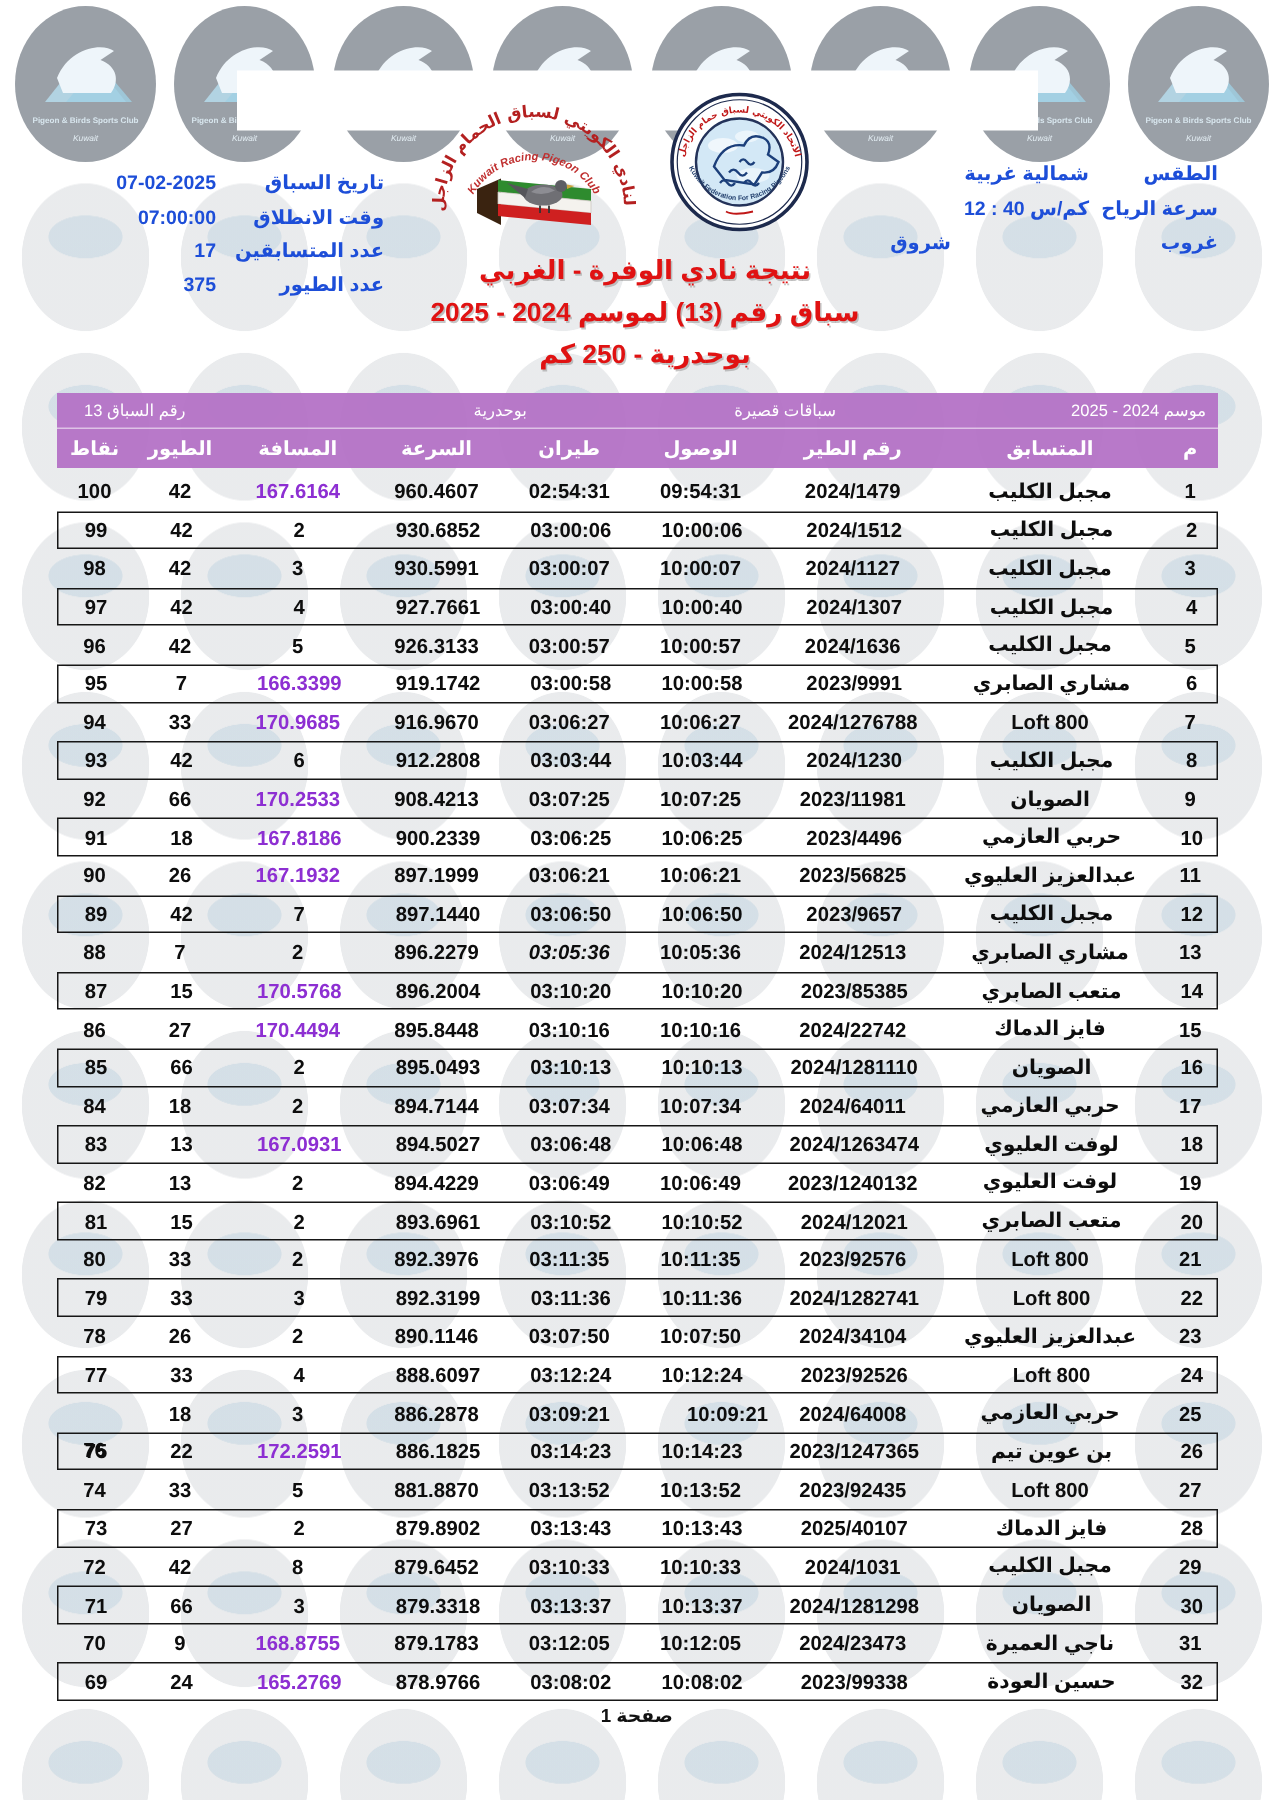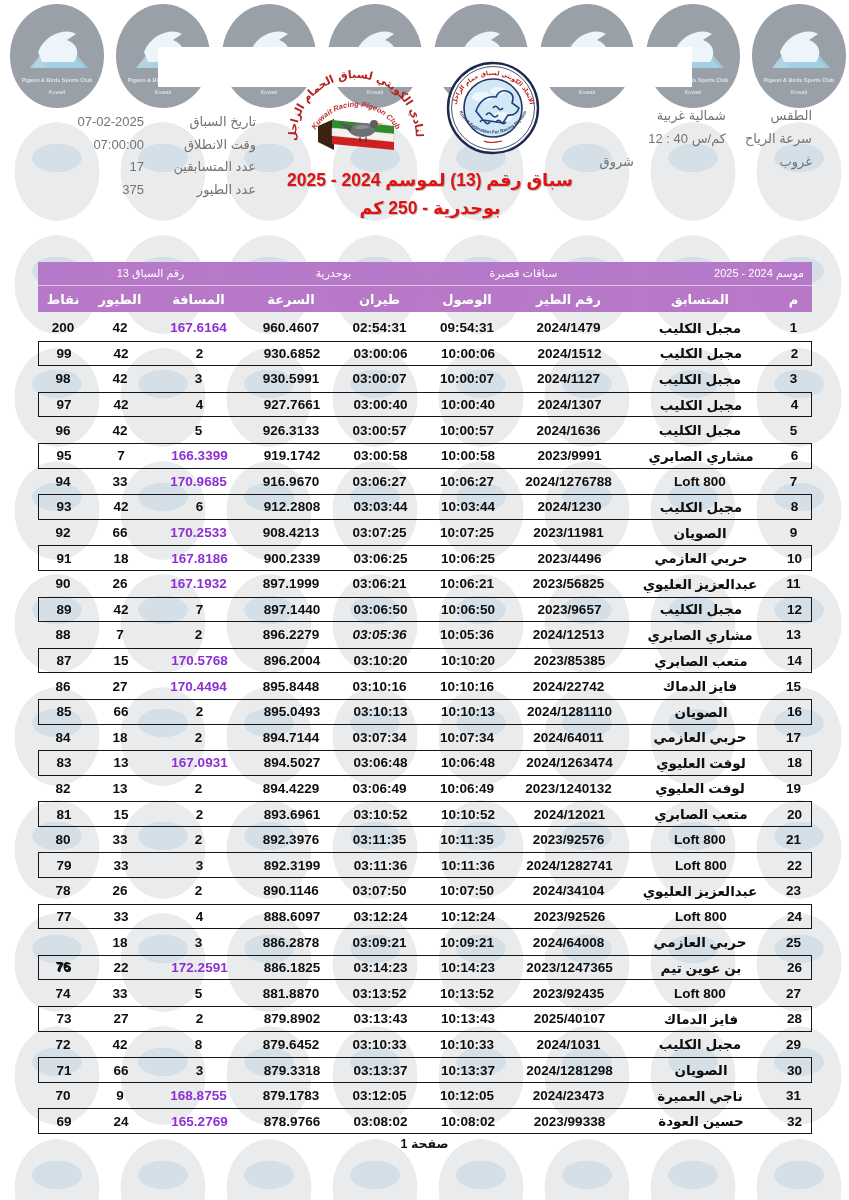--- a/index.html
+++ b/index.html
@@ -19,21 +19,21 @@
     background:radial-gradient(ellipse at center,#9aa0a7 0 70%,#8d939a 100%);}
   .wm-oval svg{position:absolute;inset:0;}
 
   .white-strip{position:absolute;left:158px;top:47px;width:534px;height:40px;background:#fff;z-index:2;}
 
   .logo{position:absolute;z-index:3;}
   #club-logo{left:288px;top:58px;width:136px;height:106px;}
   #fed-logo{left:446px;top:53px;width:94px;height:110px;}
 
   .info{position:absolute;z-index:3;display:grid;grid-template-columns:auto auto;
-        font-weight:normal;color:#737373;font-size:13px;}
+        font-weight:bold;color:#1d4ed8;font-size:13px;}
   #race-info{left:44px;top:114px;grid-auto-rows:22.6px;}
   #race-info .val{width:100px;text-align:right;}
   #race-info .lab{width:112px;text-align:right;direction:rtl;padding-right:26px;}
   #weather-info{left:548px;top:108px;grid-auto-rows:23px;}
   #weather-info .val{width:178px;text-align:right;direction:rtl;}
   #weather-info .lab{width:86px;text-align:right;direction:rtl;padding-right:12px;}
 
   #title{position:absolute;left:240px;top:166px;width:380px;z-index:3;text-align:center;
          direction:rtl;color:#e01212;font-weight:bold;font-size:17.5px;line-height:28px;
          text-shadow:1px 1px 0 rgba(150,150,150,.55);}
@@ -206,45 +206,46 @@
   <div class="info" id="weather-info">
       <div class="val"><span dir="ltr">شمالية غربية</span></div>
       <div class="lab">الطقس</div>
       <div class="val"><span dir="ltr">12 : 40 كم/س</span></div>
       <div class="lab">سرعة الرياح</div>
       <div class="lab">شروق</div>
       <div class="lab">غروب</div>
     </div>
 
   <div id="title">
+      <div>نتيجة نادي الوفرة - الغربي</div>
       <div>سباق رقم (13) لموسم 2024 - 2025</div>
       <div>بوحدرية - 250 كم</div>
     </div>
 
   <div id="results">
     <div class="band" id="band1">
-        <div class="g" style="width: 207px; text-align: center; padding-left: 18px; box-sizing: border-box;">رقم السباق 13</div>
+        <div class="g" style="width: 207px; text-align: left; padding-left: 18px; box-sizing: border-box;">رقم السباق 13</div>
         <div class="g" style="width: 177px; text-align: center; box-sizing: border-box;">بوحدرية</div>
         <div class="g" style="width: 203px; text-align: center; box-sizing: border-box;">سباقات قصيرة</div>
         <div class="g" style="width: 187px; text-align: right; padding-right: 8px; box-sizing: border-box;">موسم 2024 - 2025</div>
       </div>
     <div class="band" id="band2">
         <div class="c" style="width: 50px;">نقاط</div>
         <div class="c" style="width: 64px;">الطيور</div>
         <div class="c" style="width: 93px;">المسافة</div>
         <div class="c" style="width: 92px;">السرعة</div>
         <div class="c" style="width: 85px;">طيران</div>
         <div class="c" style="width: 90px;">الوصول</div>
         <div class="c" style="width: 113px;">رقم الطير</div>
         <div class="c" style="width: 150px;">المتسابق</div>
         <div class="c" style="width: 37px;">م</div>
       </div>
     <div id="rows">
         <div class="row">
-          <div class="c" style="width: 50px;">200</div>
+          <div class="c" style="width: 50px;">100</div>
           <div class="c" style="width: 64px;">42</div>
           <div class="c purple" style="width: 93px;">167.6164</div>
           <div class="c" style="width: 92px;">960.4607</div>
           <div class="c" style="width: 85px;">02:54:31</div>
           <div class="c" style="width: 90px;">09:54:31</div>
           <div class="c" style="width: 113px;">2024/1479</div>
           <div class="c name" style="width: 150px;">مجبل الكليب</div>
           <div class="c" style="width: 37px;">1</div>
         </div>
         <div class="row boxed">
@@ -499,21 +500,21 @@
           <div class="c" style="width: 113px;">2023/92526</div>
           <div class="c name" style="width: 150px;">Loft 800</div>
           <div class="c" style="width: 37px;">24</div>
         </div>
         <div class="row">
           <div class="c" style="width: 50px; margin-top: 48px;">76</div>
           <div class="c" style="width: 64px;">18</div>
           <div class="c" style="width: 93px;">3</div>
           <div class="c" style="width: 92px;">886.2878</div>
           <div class="c" style="width: 85px;">03:09:21</div>
-          <div class="c" style="width: 90px;">10:09:21</div>
+          <div class="c" style="width: 90px; text-align: right;">10:09:21</div>
           <div class="c" style="width: 113px;">2024/64008</div>
           <div class="c name" style="width: 150px;">حربي العازمي</div>
           <div class="c" style="width: 37px;">25</div>
         </div>
         <div class="row boxed">
           <div class="c" style="width: 50px;">75</div>
           <div class="c" style="width: 64px;">22</div>
           <div class="c purple" style="width: 93px;">172.2591</div>
           <div class="c" style="width: 92px;">886.1825</div>
           <div class="c" style="width: 85px;">03:14:23</div>

